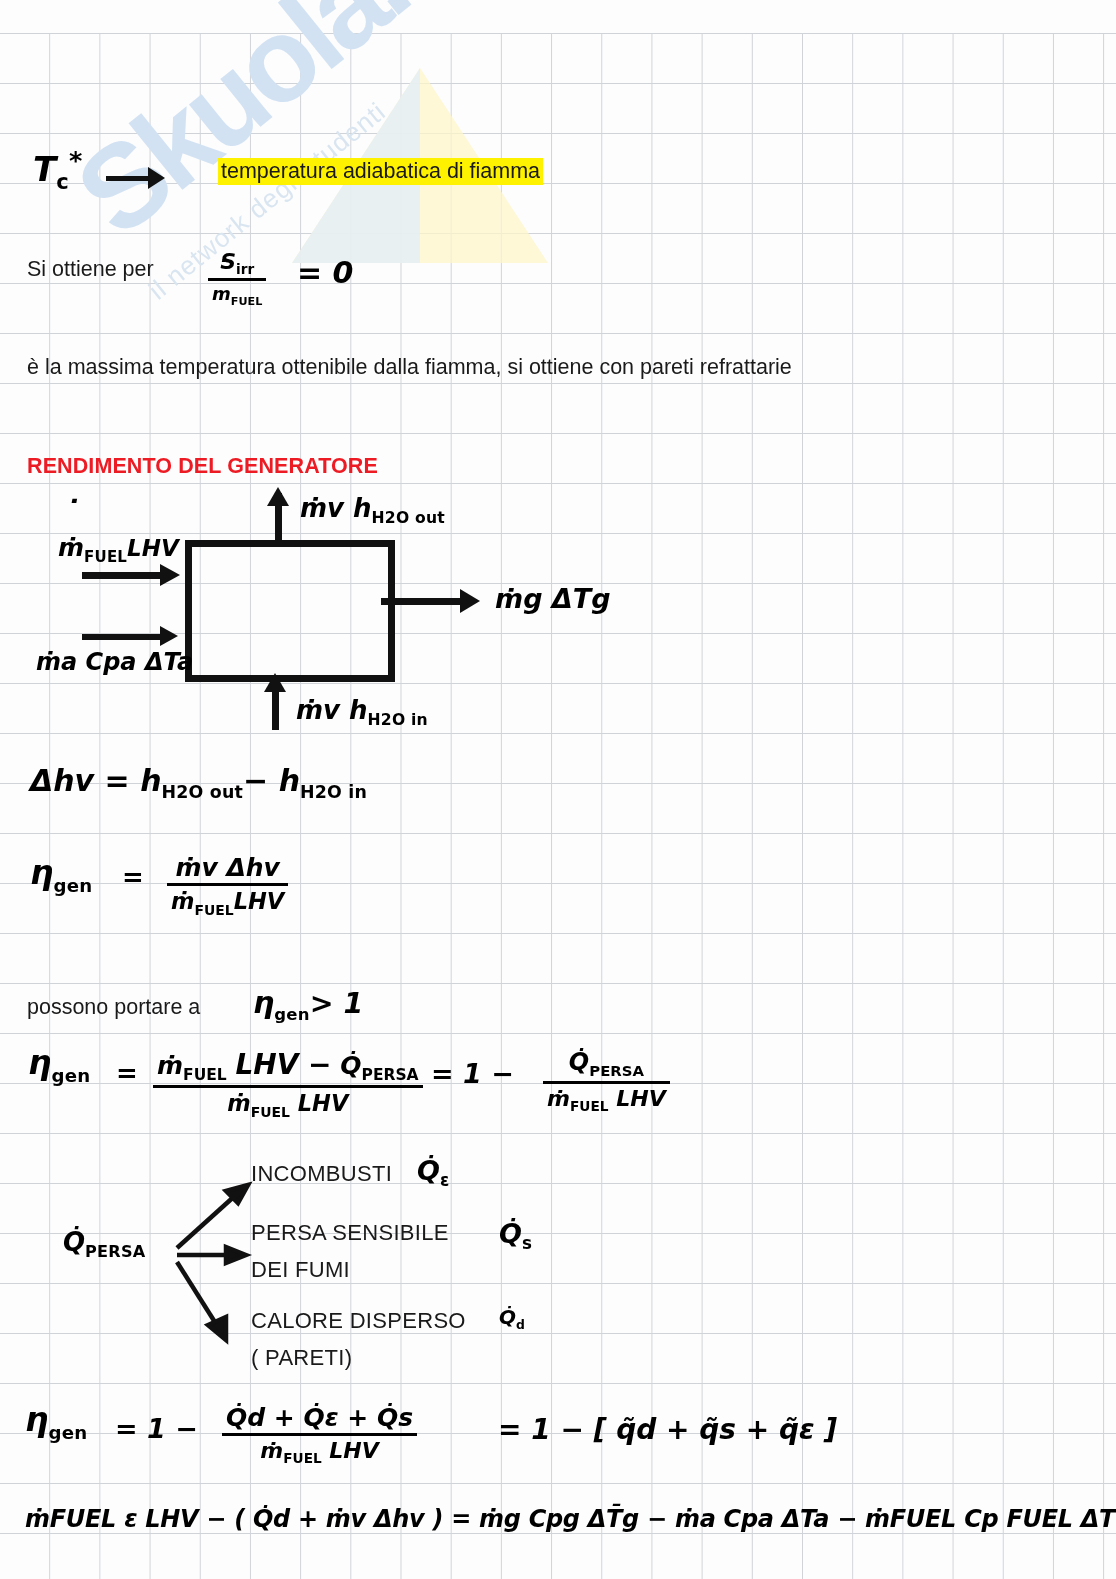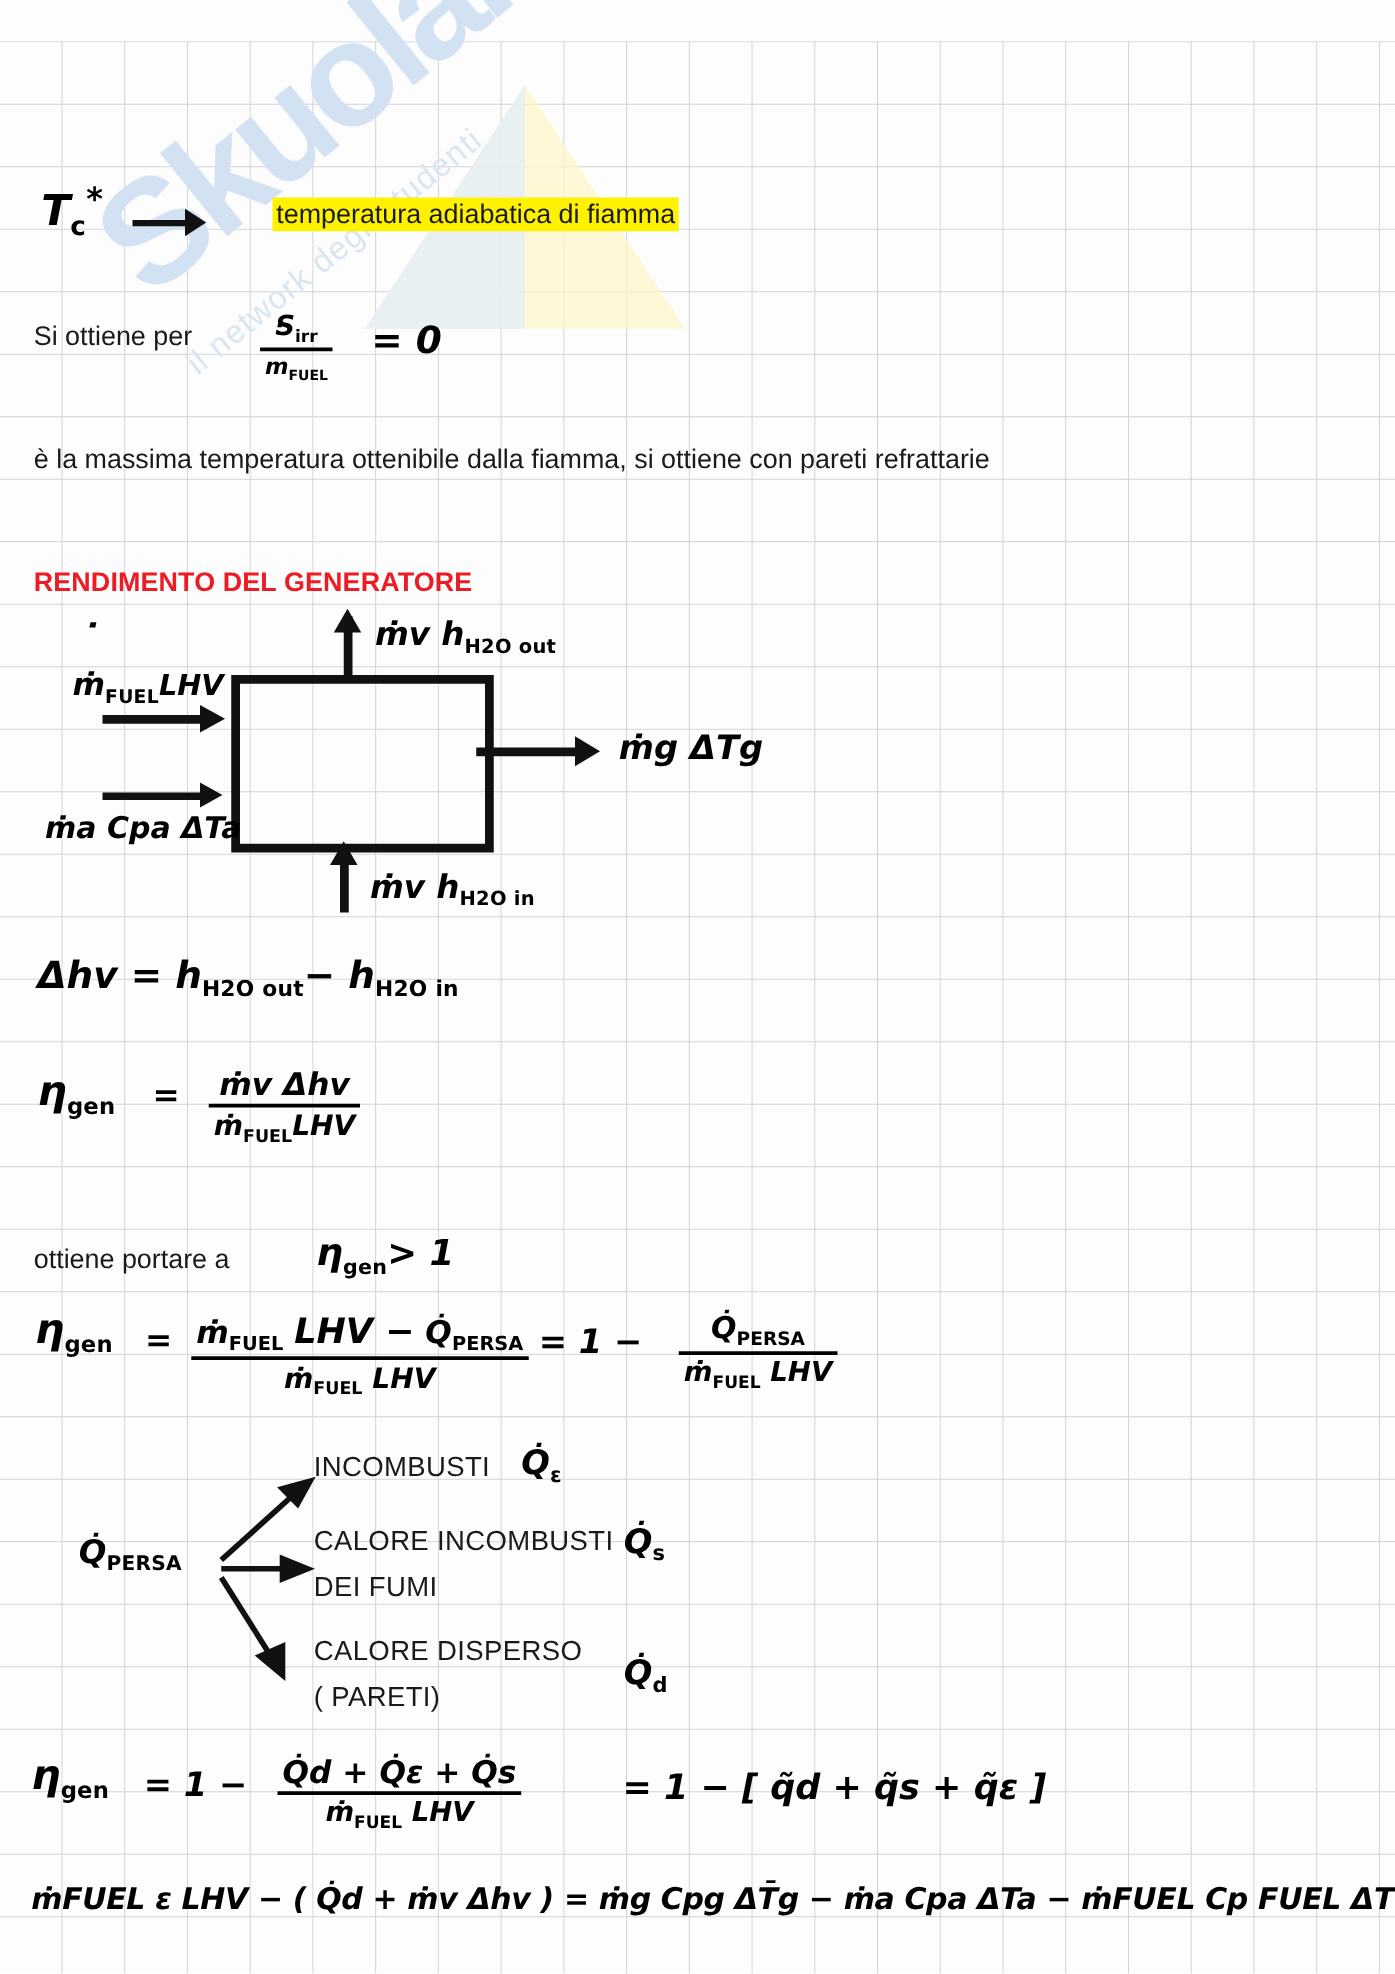--- a/index.html
+++ b/index.html
@@ -289,21 +289,21 @@
 
   <div class="hand" style="left:30px; top:853px; font-size:33px;">
     <span class="ital-n">η</span><sub style="font-size:0.55em;">gen</sub>
   </div>
   <div class="hand" style="left:122px; top:862px; font-size:26px;">=</div>
   <div class="frac" style="left:167px; top:853px; font-size:25px;">
     <span class="num">ṁv Δhv</span>
     <span class="den" style="font-size:0.9em;"><span>ṁ</span><sub>FUEL</sub><span>LHV</span></span>
   </div>
 
-  <div class="typed" style="left:27px; top:995px;">ottiene portare a</div>
+  <div class="typed" style="left:27px; top:995px;">possono portare a</div>
   <div class="hand" style="left:253px; top:985px; font-size:30px;">
     <span class="ital-n">η</span><sub style="font-size:0.55em;">gen</sub><span style="font-size:0.95em;">&gt; 1</span>
   </div>
 
   <div class="hand" style="left:28px; top:1043px; font-size:33px;">
     <span class="ital-n">η</span><sub style="font-size:0.55em;">gen</sub>
   </div>
   <div class="hand" style="left:116px; top:1058px; font-size:26px;">=</div>
   <div class="frac" style="left:153px; top:1048px; font-size:25px;">
     <span class="num"><span>ṁ</span><sub>FUEL</sub>
@@ -332,29 +332,29 @@
       <line x1="7" y1="97" x2="48" y2="162"></line>
       <polygon points="56,175 38,160 56,152"></polygon>
     </g>
   </svg>
 
   <div class="blk-caps" style="left:251px; top:1161px;">INCOMBUSTI</div>
   <div class="hand" style="left:417px; top:1155px; font-size:27px;">
     <span>Q̇</span><sub style="font-size:0.62em;">ε</sub>
   </div>
 
-  <div class="blk-caps" style="left:251px; top:1220px;">CALORE INCOMBUSTI</div>
+  <div class="blk-caps" style="left:251px; top:1220px;">PERSA SENSIBILE</div>
   <div class="blk-caps" style="left:251px; top:1257px;">DEI FUMI</div>
   <div class="hand" style="left:499px; top:1218px; font-size:27px;">
     <span>Q̇</span><sub style="font-size:0.62em;">s</sub>
   </div>
 
   <div class="blk-caps" style="left:251px; top:1308px;">CALORE DISPERSO</div>
   <div class="blk-caps" style="left:251px; top:1345px;">( PARETI)</div>
-  <div class="hand" style="left:499px; top:1305px; font-size:27px;margin-top:18px;">
+  <div class="hand" style="left:499px; top:1305px; font-size:20px;">
     <span>Q̇</span><sub style="font-size:0.62em;">d</sub>
   </div>
 
   <div class="hand" style="left:25px; top:1400px; font-size:33px;">
     <span class="ital-n">η</span><sub style="font-size:0.55em;">gen</sub>
   </div>
   <div class="hand" style="left:115px; top:1413px; font-size:27px;">= 1 −</div>
   <div class="frac" style="left:222px; top:1403px; font-size:25px;">
     <span class="num">Q̇d + Q̇ε + Q̇s</span>
     <span class="den" style="font-size:0.88em;"><span>ṁ</span><sub>FUEL</sub>

